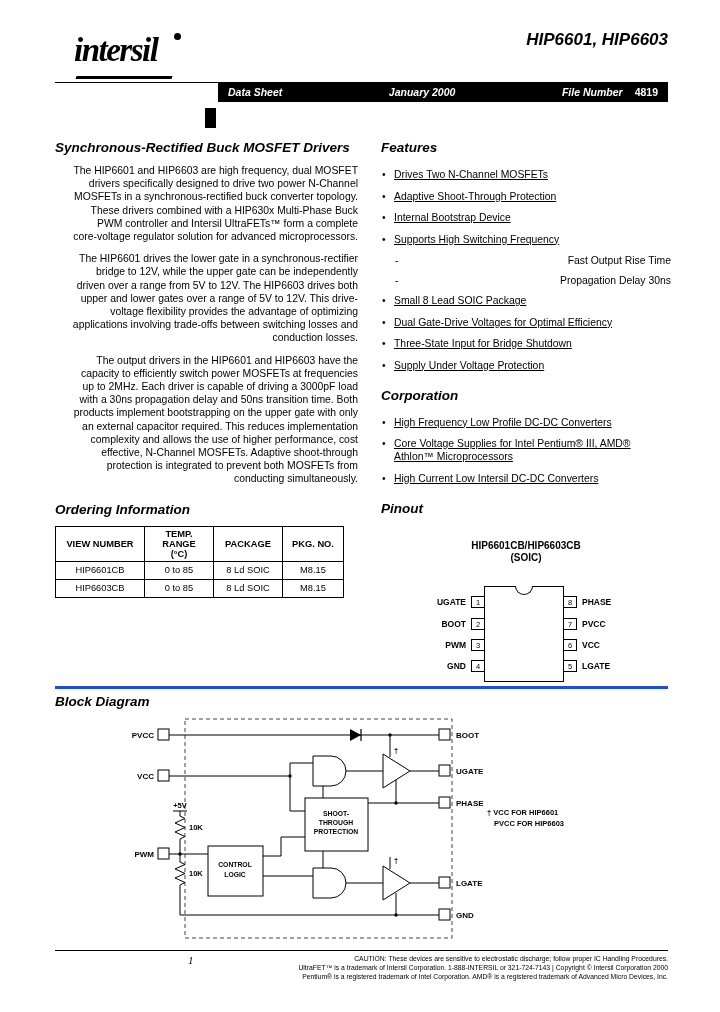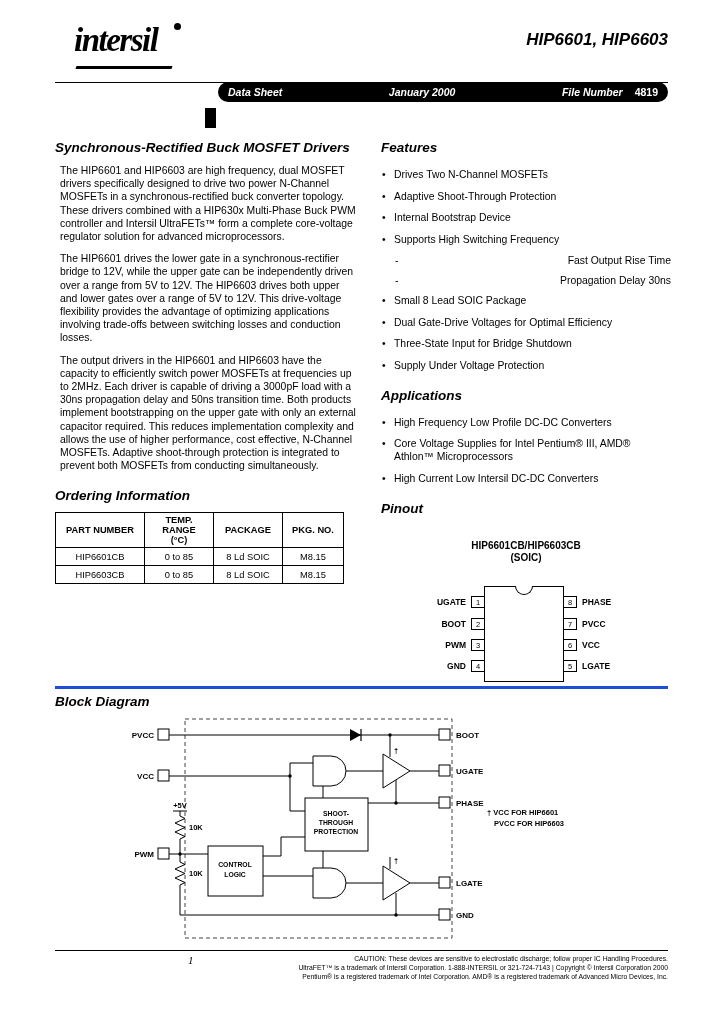--- a/index.html
+++ b/index.html
@@ -1,52 +1,52 @@
 <!DOCTYPE html>
 <html><head>
 <meta charset="utf-8">
 <style>
   html,body { margin:0; padding:0; background:#fff; }
   body { font-family:"Liberation Sans",sans-serif; color:#000; }
   #page { position:relative; width:720px; height:1012px; background:#fff; overflow:hidden; }
 
   
-  .logo { position:absolute; left:74px; top:22px; width:150px; height:54px; }
+  .logo { position:absolute; left:74px; top:32px; width:150px; height:54px; }
   .logo-text { font-family:"Liberation Serif",serif; font-style:italic; font-weight:bold;
                font-size:33px; letter-spacing:-1.5px; }
   .logo-underline { position:absolute; left:2px; bottom:7px; width:96px; height:3px; background:#000;
                     transform:skewX(-18deg); }
   .logo-dot { position:absolute; top:1px; left:100px; width:7px; height:7px; border-radius:50%; background:#000; }
   .doc-title { position:absolute; right:52px; top:30px; font-size:17px; font-weight:bold; font-style:italic; }
   .top-rule { position:absolute; left:55px; top:82px; width:613px; height:1px; background:#000; }
   .bar { position:absolute; left:218px; top:82px; width:450px; height:20px; background:#000; color:#fff;
          display:flex; align-items:center; justify-content:space-between; padding:0 10px;
-         box-sizing:border-box; font-size:10.5px; font-weight:bold; font-style:italic;border-radius:10px; }
+         box-sizing:border-box; font-size:10.5px; font-weight:bold; font-style:italic; }
   .bar .frv { font-style:normal; margin-left:12px; }
   .bar-tab { position:absolute; left:205px; top:108px; width:11px; height:20px; background:#000; }
 
   
   .col-left  { position:absolute; left:55px;  top:140px; width:303px; }
   .col-right { position:absolute; left:381px; top:140px; width:290px; }
 
   .sec-heading { font-size:13.5px; font-weight:bold; font-style:italic; margin:0 0 9px 0; }
   .mt16 { margin-top:16px; }
-  .body-text { font-size:10.4px; line-height:13.2px; margin:0 0 9px 5px; }
+  .body-text { font-size:10.4px; line-height:13.2px; margin:0 0 9px 16px;text-align:right; }
 
   
   .order-table { border-collapse:collapse; margin-top:5px; }
   .order-table th, .order-table td { border:1px solid #000; font-size:9.3px; padding:2px 5px; }
   .order-table th { font-weight:bold; text-align:center; line-height:10px; }
   .order-table td { height:13px;text-align:center; }
   .w1 { width:78px; } .w2 { width:58px; } .w3 { width:58px; } .w4 { width:50px;margin-left:17px; }
   .ctr { text-align:center; }
 
   
   .feat-list { margin-top:13px; font-size:10.4px; }
-  .feat-item { position:relative; padding-left:13px; margin-bottom:8.5px; line-height:13px; }
+  .feat-item { position:relative; padding-left:13px; margin-bottom:8.5px; line-height:13px;text-decoration:underline; }
   .feat-item::before { content:"\2022"; position:absolute; left:1px; top:0; }
   .feat-sub { position:relative; padding-left:25px; margin-bottom:7px; line-height:13px;text-align:right; }
   .feat-sub::before { content:"-"; position:absolute; left:14px; top:0; }
 
   
   .pinout { margin-top:24px; }
   .pin-title-b { text-align:center; font-weight:bold; font-size:10px; line-height:12px; }
   .pin-title-r { text-align:center; font-size:9.5px; line-height:12px; margin-top:1px; }
   .chip-wrap { position:relative; height:118px; width:230px; margin:8px auto 0 auto; }
   .chip-body { position:absolute; left:73px; top:14px; width:80px; height:96px;
@@ -99,21 +99,21 @@
   <div class="col-left">
     <h2 class="sec-heading">Synchronous-Rectified Buck MOSFET Drivers</h2>
     <p class="body-text">The HIP6601 and HIP6603 are high frequency, dual MOSFET drivers specifically designed to drive two power N-Channel MOSFETs in a synchronous-rectified buck converter topology. These drivers combined with a HIP630x Multi-Phase Buck PWM controller and Intersil UltraFETs™ form a complete core-voltage regulator solution for advanced microprocessors.</p>
     <p class="body-text">The HIP6601 drives the lower gate in a synchronous-rectifier bridge to 12V, while the upper gate can be independently driven over a range from 5V to 12V. The HIP6603 drives both upper and lower gates over a range of 5V to 12V. This drive-voltage flexibility provides the advantage of optimizing applications involving trade-offs between switching losses and conduction losses.</p>
     <p class="body-text">The output drivers in the HIP6601 and HIP6603 have the capacity to efficiently switch power MOSFETs at frequencies up to 2MHz. Each driver is capable of driving a 3000pF load with a 30ns propagation delay and 50ns transition time. Both products implement bootstrapping on the upper gate with only an external capacitor required. This reduces implementation complexity and allows the use of higher performance, cost effective, N-Channel MOSFETs. Adaptive shoot-through protection is integrated to prevent both MOSFETs from conducting simultaneously.</p>
 
     <h2 class="sec-heading mt16">Ordering Information</h2>
     <table class="order-table">
       <thead>
         <tr>
-          <th class="w1"><span>PART NUMBER</span></th>
+          <th class="w1"><span>VIEW NUMBER</span></th>
           <th class="w2">
             <div>TEMP. RANGE</div>
             <div>(°C)</div>
           </th>
           <th class="w3"><span>PACKAGE</span></th>
           <th class="w4"><span>PKG. NO.</span></th>
         </tr>
       </thead>
       <tbody>
         <tr>
@@ -140,21 +140,21 @@
       <div class="feat-item"><span>Internal Bootstrap Device</span></div>
       <div class="feat-item"><span>Supports High Switching Frequency</span></div>
       <div class="feat-sub"><span>Fast Output Rise Time</span></div>
       <div class="feat-sub"><span>Propagation Delay 30ns</span></div>
       <div class="feat-item"><span>Small 8 Lead SOIC Package</span></div>
       <div class="feat-item"><span>Dual Gate-Drive Voltages for Optimal Efficiency</span></div>
       <div class="feat-item"><span>Three-State Input for Bridge Shutdown</span></div>
       <div class="feat-item"><span>Supply Under Voltage Protection</span></div>
     </div>
 
-    <h2 class="sec-heading mt16">Applications</h2>
+    <h2 class="sec-heading mt16">Corporation</h2>
     <div class="feat-list">
       <div class="feat-item"><span>High Frequency Low Profile DC-DC Converters</span></div>
       <div class="feat-item"><span>Core Voltage Supplies for Intel Pentium® III, AMD® Athlon™ Microprocessors</span></div>
       <div class="feat-item"><span>High Current Low Intersil DC-DC Converters</span></div>
     </div>
 
     <h2 class="sec-heading mt16">Pinout</h2>
     <div class="pinout">
       <div class="pin-title-b">HIP6601CB/HIP6603CB</div>
       <div class="pin-title-b">(SOIC)</div>

